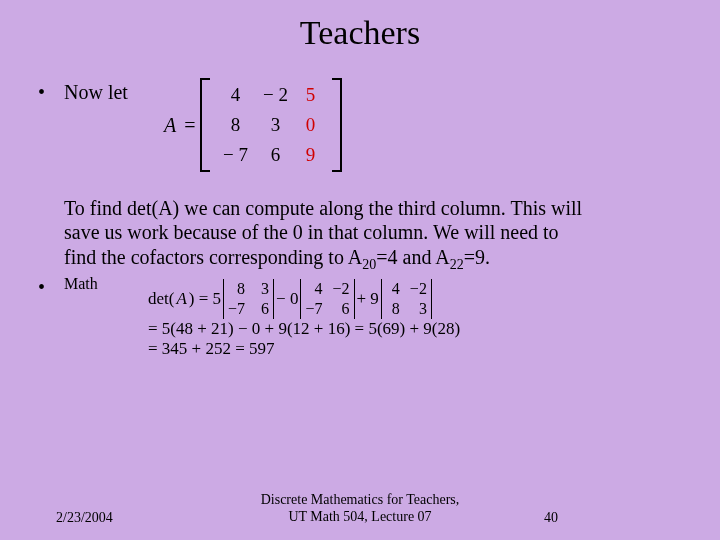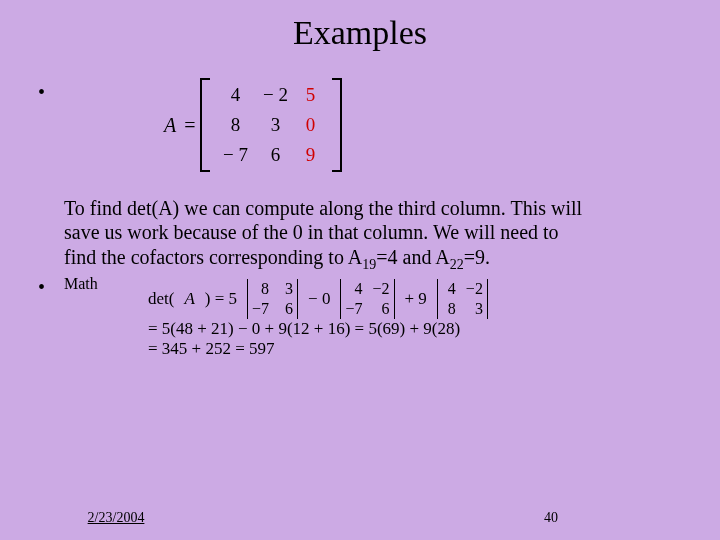--- a/index.html
+++ b/index.html
@@ -111,21 +111,21 @@
   .detblock {
     position: absolute;
     top: 279px;
     left: 148px;
     font-size: 17px;
     line-height: 1.2;
   }
   .detline1 {
     display: flex;
     align-items: center;
-    gap: 10px;
+    gap: 2px;
   }
   .twobytwo {
     display: inline-grid;
     grid-template-columns: auto auto;
     grid-template-rows: 20px 20px;
     column-gap: 10px;
     padding: 0 4px;
     border-left: 1.5px solid #000;
     border-right: 1.5px solid #000;
     align-items: center;
@@ -147,33 +147,34 @@
     display: flex;
     justify-content: space-between;
     padding: 0 56px;
     align-items: flex-end;
   }
   .footer-center {
     text-align: center;
     flex: 1;
     line-height: 1.2;
   }
-  .footer-left { width: 120px; text-align: center; text-decoration: underline; }
+  .footer-left { width: 120px; text-align: left; }
   .footer-right { width: 120px; text-align: left; }
 </style>
 </head>
 <body>
 
 <div class="slide">
 
-  <div class="title">Examples</div>
+  <div class="title">Teachers</div>
 
   <div class="body">
     <div class="bullet-row">
       <div class="bullet">•</div>
+      <div class="bullet-text">Now let</div>
     </div>
   </div>
 
   <div class="matrix-wrap">
     <span class="mx-label">A</span>
     <span style="margin:0 4px;">=</span>
     <span class="bracket left"></span>
     <span class="mxgrid">
       <span>4</span>
       <span>− 2</span>
@@ -184,21 +185,21 @@
       <span>− 7</span>
       <span>6</span>
       <span class="red">9</span>
     </span>
     <span class="bracket right"></span>
   </div>
 
   <div class="para2">
     <span>To find det(A) we can compute along the third column. This will</span><br>
     <span>save us work because of the 0 in that column. We will need to</span><br>
-    <span>find the cofactors corresponding to A</span><span class="sub">19</span><span>=4 and A</span><span class="sub">22</span><span>=9.</span>
+    <span>find the cofactors corresponding to A</span><span class="sub">20</span><span>=4 and A</span><span class="sub">22</span><span>=9.</span>
   </div>
 
   <div class="thus-row">
     <div class="bullet">•</div>
     <div class="bullet-text">Math</div>
   </div>
 
   <div class="detblock">
     <div class="detline1">
       <span>det(</span>
@@ -224,16 +225,20 @@
         <span>8</span>
         <span>3</span>
       </span>
     </div>
     <div class="detline2">= 5(48 + 21) − 0 + 9(12 + 16) = 5(69) + 9(28)</div>
     <div class="detline3">= 345 + 252 = 597</div>
   </div>
 
   <div class="footer">
     <div class="footer-left">2/23/2004</div>
+    <div class="footer-center">
+      <span>Discrete Mathematics for Teachers,</span><br>
+      <span>UT Math 504, Lecture 07</span>
+    </div>
     <div class="footer-right">40</div>
   </div>
 
 </div>
 
 </body></html>

